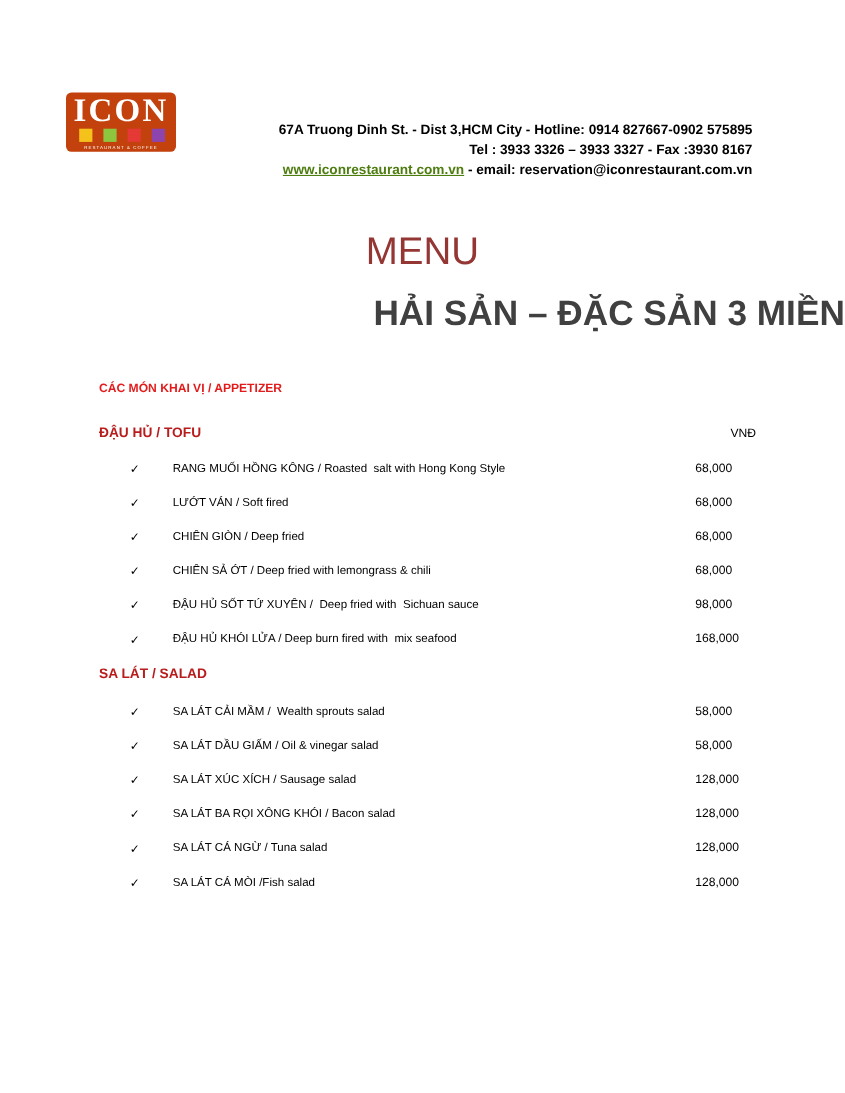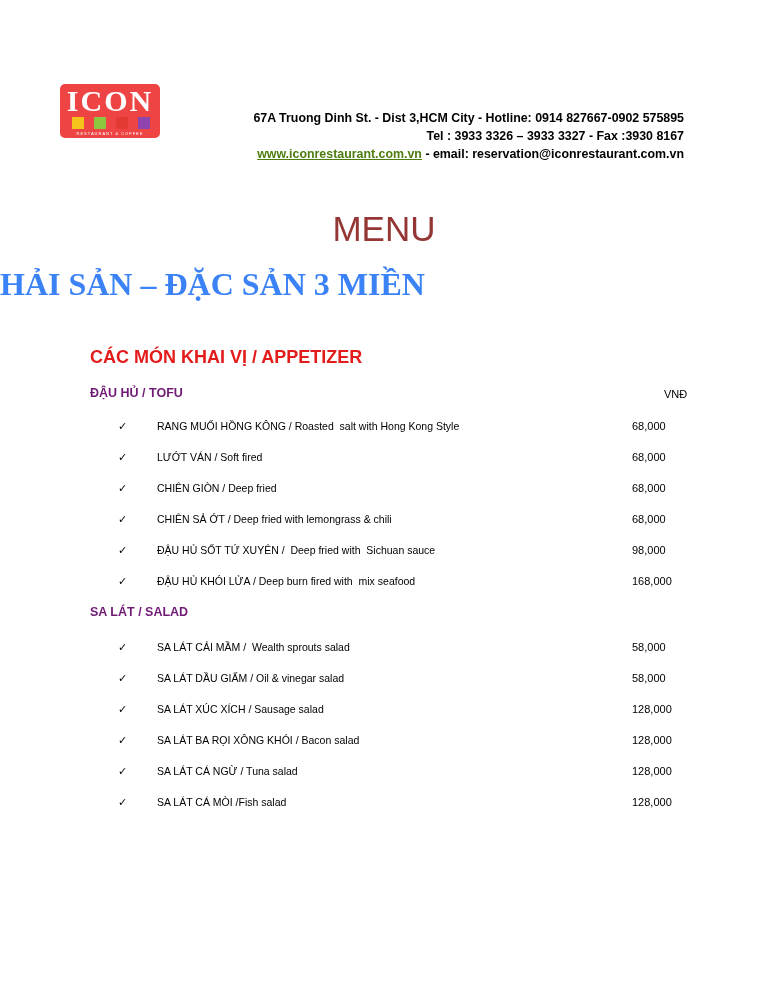--- a/index.html
+++ b/index.html
@@ -2,44 +2,44 @@
 <html><head>
 <meta charset="utf-8">
 <style>
   html, body { margin:0; padding:0; background:#ffffff; }
   body { width:768px; height:994px; position:relative; overflow:hidden;
          font-family:"Liberation Sans", "DejaVu Sans", sans-serif; color:#000; }
   .page { position:absolute; left:0; top:0; width:768px; height:994px; }
 
   
   .logo { position:absolute; left:60px; top:84px; width:100px; height:54px;
-          background:#ef4444; border-radius:5px; }
+          background:#c2410c; border-radius:5px; }
   .logo .letters { position:absolute; left:0; top:1px; width:100%; text-align:center;
                    font-family:"Liberation Serif", serif; font-weight:bold; color:#fff;
                    font-size:30px; letter-spacing:2px; line-height:32px; }
   .logo .tiles { position:absolute; left:12px; top:33px; width:78px; height:12px;
                  display:flex; justify-content:space-between; }
   .logo .tile { width:12px; height:12px; }
   .logo .tagline { position:absolute; left:0; bottom:2px; width:100%; text-align:center;
                    font-size:4px; color:#fff; letter-spacing:1px; }
 
   
   .contact { position:absolute; right:84px; top:93px; text-align:right;
              font-weight:bold; font-size:12.4px; line-height:18px;margin-top:16px; }
   .contact a { color:#4d7c0f; text-decoration:underline; }
 
   
   .title-menu { position:absolute; left:0; width:768px; top:207px; text-align:center;
                 font-weight:normal; font-size:35px; color:#943634; line-height:44px;
                 padding-left:0; }
-  .title-sub { position:absolute; left:0; width:768px; top:262px; text-align:left;
-               font-weight:bold; font-size:32px; color:#3b82f6; line-height:44px;font-family:Liberation Serif, serif; }
+  .title-sub { position:absolute; left:0; width:768px; top:262px; text-align:right;
+               font-weight:bold; font-size:32px; color:#404040; line-height:44px; }
 
-  .section-title { position:absolute; left:90px; font-weight:bold; font-size:18px; color:#e31b1b; }
-  .sub-title { position:absolute; left:90px; font-weight:bold; font-size:12.5px; color:#701a75; }
+  .section-title { position:absolute; left:90px; font-weight:bold; font-size:11px; color:#e31b1b; }
+  .sub-title { position:absolute; left:90px; font-weight:bold; font-size:12.5px; color:#b91c1c; }
   .currency { position:absolute; left:632px; font-size:11px;margin-left:32px; }
 
   .item { position:absolute; left:118px; width:560px; height:16px; font-size:10.5px; }
   .item .check { position:absolute; left:0; top:0; font-size:11px; }
   .item .name { position:absolute; left:18px; top:0; white-space:pre;padding-left:21px; }
   .item .price { position:absolute; left:514px; top:0; font-size:11px; }
 </style>
 </head>
 <body>
 

